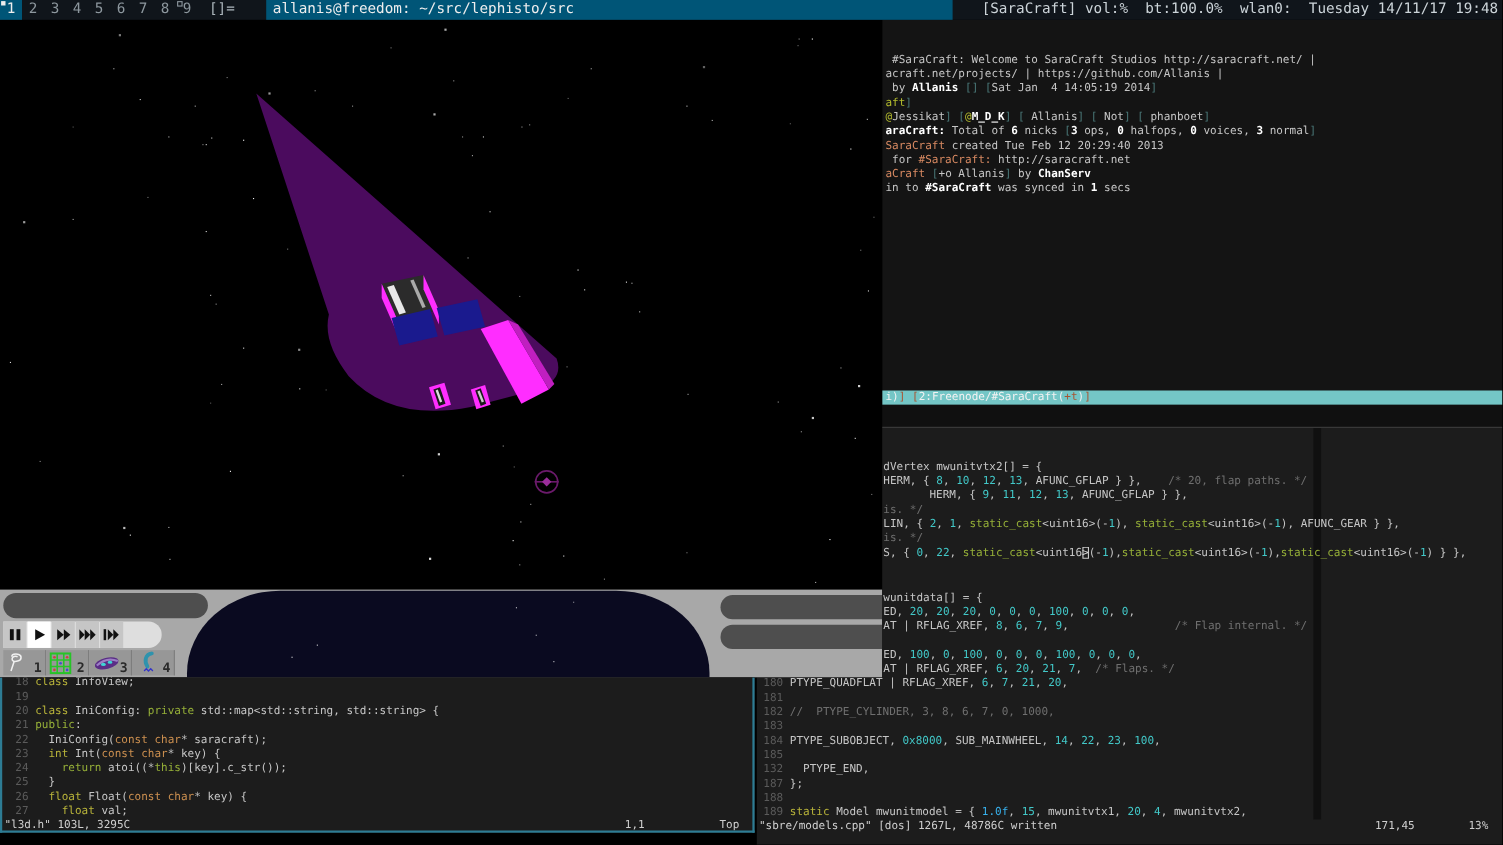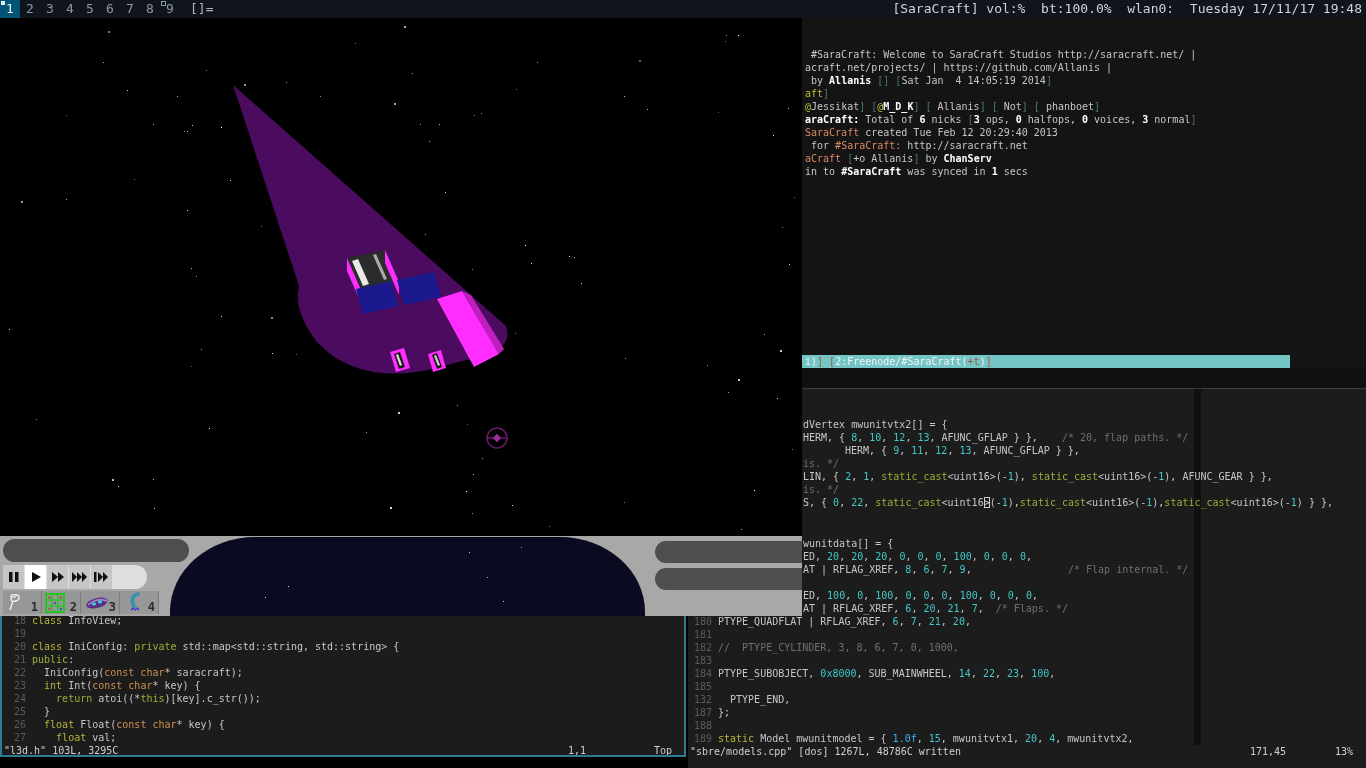--- a/index.html
+++ b/index.html
@@ -28,21 +28,21 @@
   .sg-cur { color:#d8d8d8; box-shadow:inset 0 0 0 1px #cccccc; }
   .sg-bold { color:#ffffff; font-weight:bold; } .sg-brk { color:#4a7878; }
   .sg-grn { color:#b5bd2d; } .sg-sal { color:#d98a62; }
   .sg-tbar { color:#f2f2f2; } .sg-tbrk { color:#a85432; }
 
   
   #irc { position:absolute; left:802px; top:18px; width:564px; height:370px; background:#141414; z-index:1; }
   #irc-titlebar { position:absolute; left:0; top:0; width:564px; height:13px; background:#74c6c6;
                   color:#f2f2f2; font-size:10px; line-height:13px; white-space:pre; overflow:hidden; padding-left:2px; }
   #irc-msgs { position:absolute; left:0; top:0; width:564px; height:350px; overflow:hidden; }
-  #irc-statusbar { position:absolute; left:0; top:337px; width:488px; height:13px; background:#74c6c6; overflow:hidden; }
+  #irc-statusbar { position:absolute; left:0; top:337px; width:564px; height:13px; background:#74c6c6; overflow:hidden; }
   #irc-input { position:absolute; left:0; top:350px; width:564px; height:20px; background:#101010; }
 
   
   #rvim { position:absolute; left:688px; top:388px; width:678px; height:462px; background:#1c1c1c;
           border-top:1px solid #3c3c3c; z-index:1; overflow:hidden; }
   #rvim .colorcol { position:absolute; left:506px; top:0; width:7px; height:356px; background:#101010; }
   .vim-status { position:absolute; font-size:10px; line-height:13px; color:#cfcfcf; white-space:pre; }
 
   
   #game { position:absolute; left:0; top:18px; width:802px; height:598px; background:#000; z-index:5; overflow:hidden; }
@@ -80,21 +80,22 @@
     <span class="tag sel"><i class="dot"></i><span>1</span></span>
     <span class="tag"><span>2</span></span>
     <span class="tag"><span>3</span></span>
     <span class="tag"><span>4</span></span>
     <span class="tag"><span>5</span></span>
     <span class="tag"><span>6</span></span>
     <span class="tag"><span>7</span></span>
     <span class="tag"><span>8</span></span>
     <span class="tag"><i class="sq"></i><span>9</span></span>
     <span id="layout-sym">[]=</span>
-    <span id="bar-status">[SaraCraft] vol:%  bt:100.0%  wlan0:  Tuesday 17/11/17 19:48</span>
+    <span id="bar-title">allanis@freedom: ~/src/lephisto/src</span>
+    <span id="bar-status">[SaraCraft] vol:%  bt:100.0%  wlan0:  Tuesday 14/11/17 19:48</span>
   </div>
 
   <div id="irc">
     <div id="irc-msgs">
         <div class="code-row" style="top: 30px; left: 3px;"><span class="sg-txt"> #SaraCraft: Welcome to SaraCraft Studios http://saracraft.net/ |</span></div>
         <div class="code-row" style="top: 43px; left: 3px;"><span class="sg-txt">acraft.net/projects/ | https://github.com/Allanis |</span></div>
         <div class="code-row" style="top: 56px; left: 3px;"><span class="sg-txt"> by </span><span class="sg-bold">Allanis</span><span class="sg-txt"> </span><span class="sg-brk">[] [</span><span class="sg-txt">Sat Jan  4 14:05:19 2014</span><span class="sg-brk">]</span></div>
         <div class="code-row" style="top: 69px; left: 3px;"><span class="sg-grn">aft</span><span class="sg-brk">]</span></div>
         <div class="code-row" style="top: 82px; left: 3px;"><span class="sg-grn">@</span><span class="sg-txt">Jessikat</span><span class="sg-brk">] [</span><span class="sg-grn">@</span><span class="sg-bold">M_D_K</span><span class="sg-brk">] [</span><span class="sg-txt"> Allanis</span><span class="sg-brk">] [</span><span class="sg-txt"> Not</span><span class="sg-brk">] [</span><span class="sg-txt"> phanboet</span><span class="sg-brk">]</span></div>
         <div class="code-row" style="top: 95px; left: 3px;"><span class="sg-bold">araCraft:</span><span class="sg-txt"> Total of </span><span class="sg-bold">6</span><span class="sg-txt"> nicks </span><span class="sg-brk">[</span><span class="sg-bold">3</span><span class="sg-txt"> ops, </span><span class="sg-bold">0</span><span class="sg-txt"> halfops, </span><span class="sg-bold">0</span><span class="sg-txt"> voices, </span><span class="sg-bold">3</span><span class="sg-txt"> normal</span><span class="sg-brk">]</span></div>

